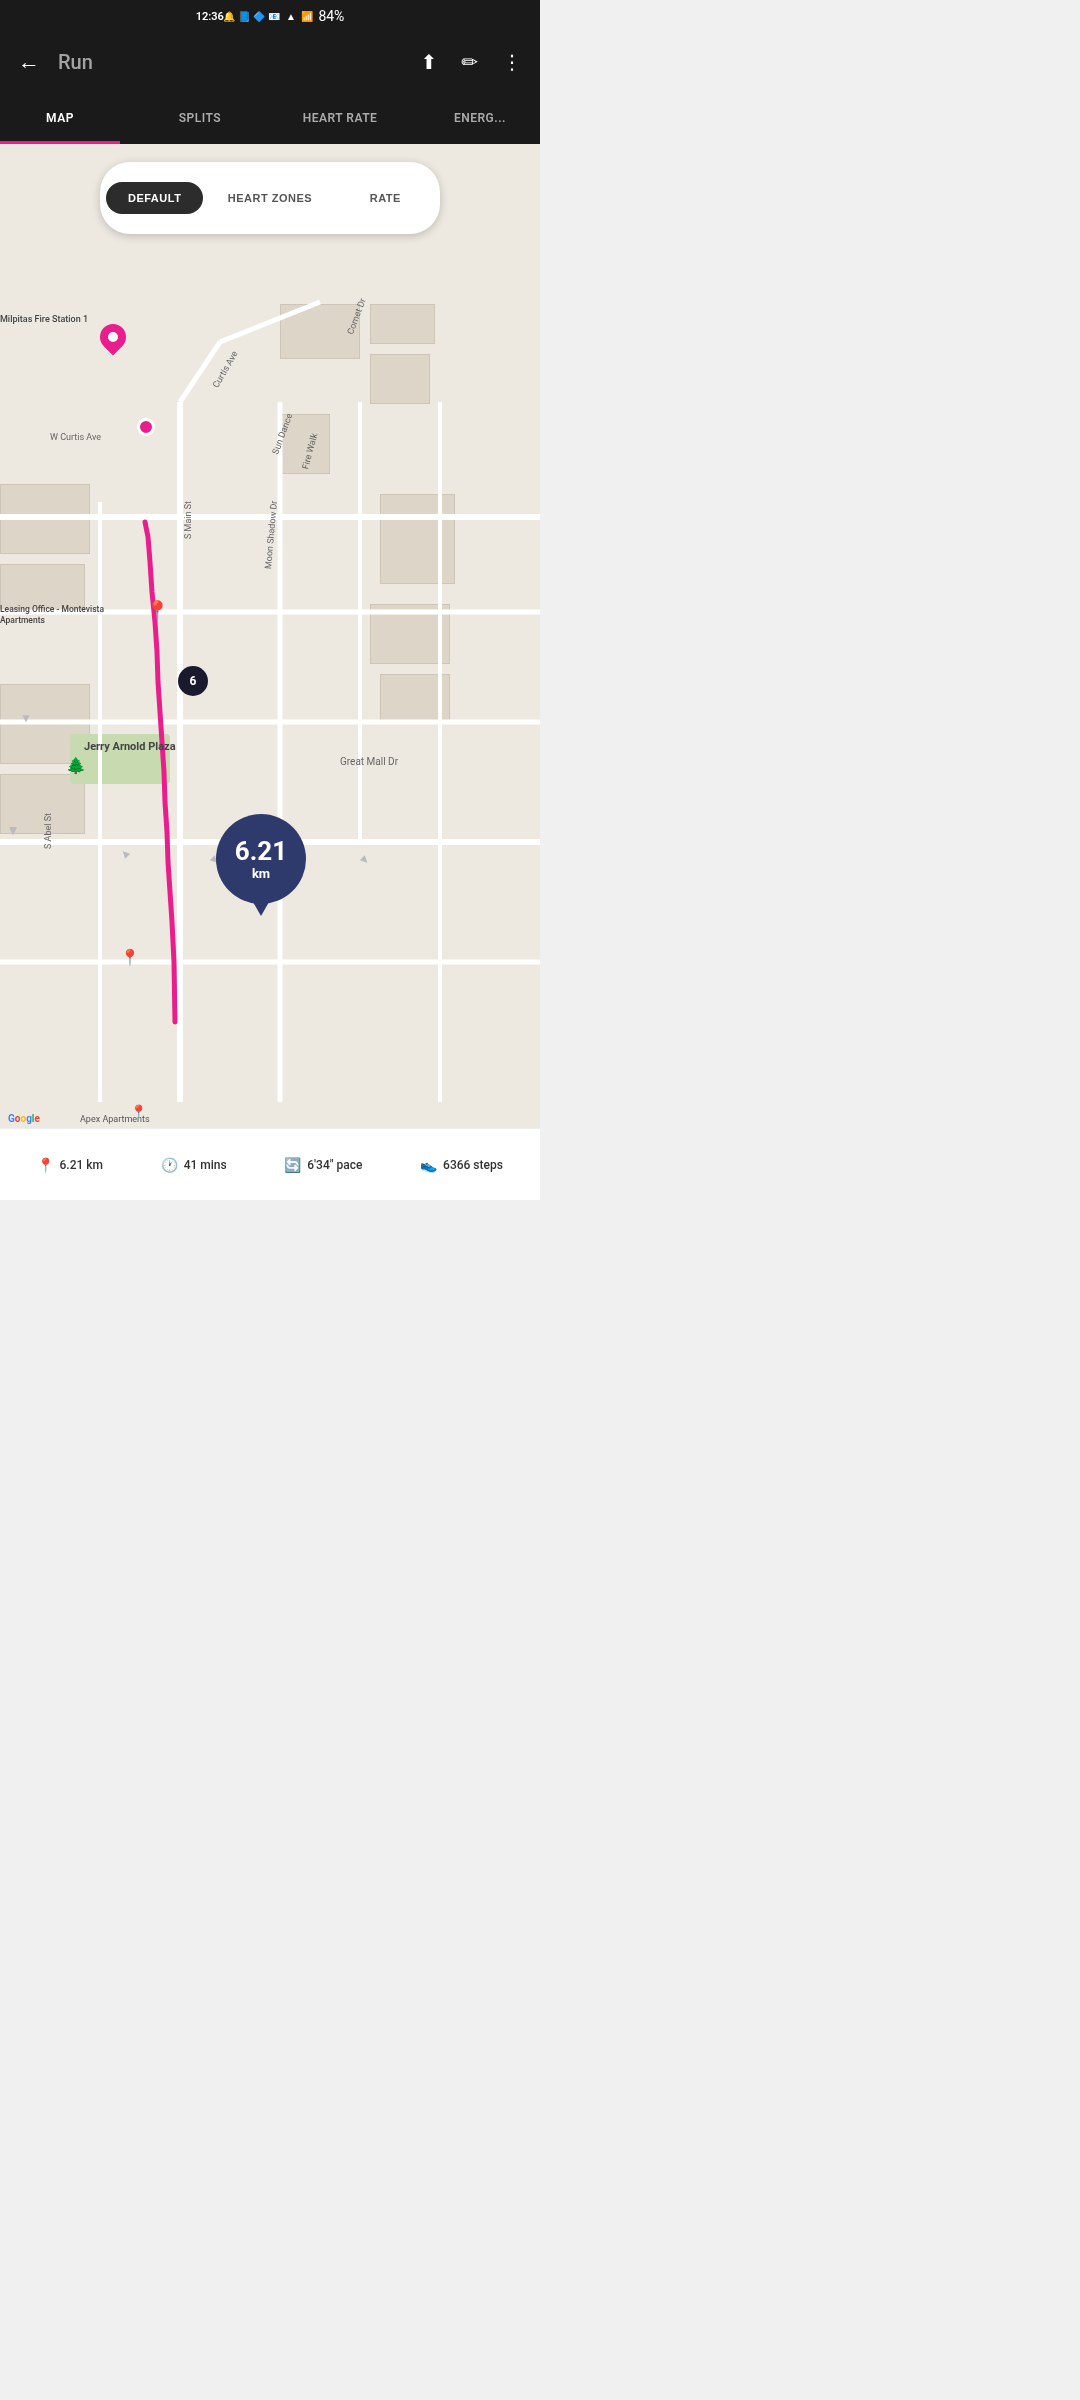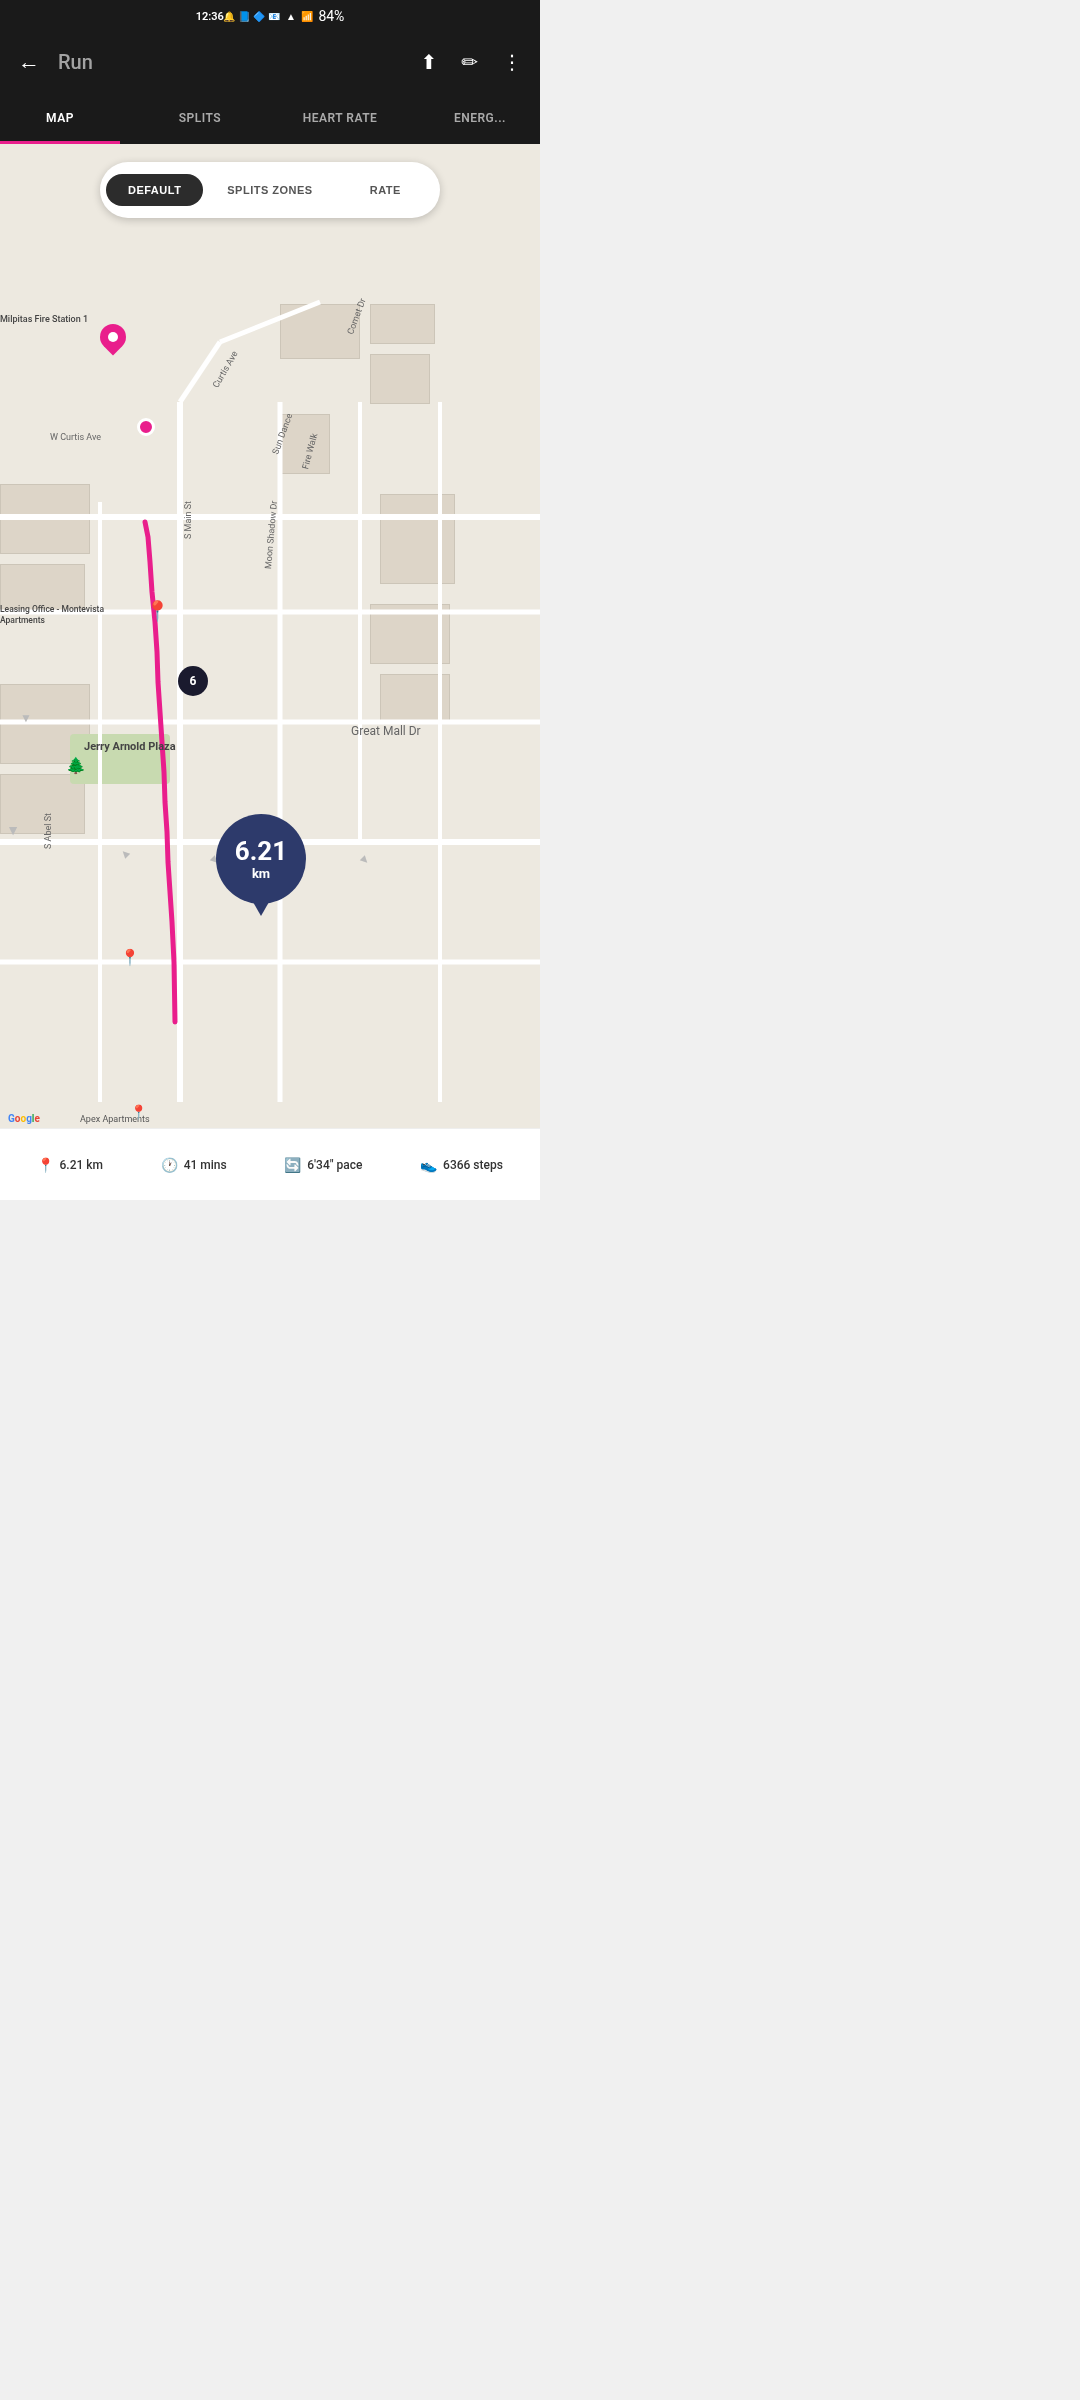--- a/index.html
+++ b/index.html
@@ -126,21 +126,21 @@
     
     .map-filter-bar {
       position: absolute;
       top: 18px;
       left: 50%;
       transform: translateX(-50%);
       background: white;
       border-radius: 30px;
       display: flex;
       align-items: center;
-      padding: 12px 6px;
+      padding: 20px 6px;
       gap: 18px;
       z-index: 50;
       box-shadow: 0 2px 8px rgba(0,0,0,0.2);
       width: 340px;
     }
     .filter-btn {
       flex: 1;
       padding: 10px 0;
       border-radius: 24px;
       border: none;
@@ -351,21 +351,21 @@
 
     <text x="20" y="595" font-size="14" fill="#bbb" transform="rotate(180,20,590)">▲</text>
     <text x="20" y="480" font-size="12" fill="#bbb">▼</text>
     <text x="120" y="620" font-size="12" fill="#bbb" transform="rotate(-45,120,615)">▲</text>
     <text x="220" y="620" font-size="12" fill="#bbb" transform="rotate(135,220,615)">▲</text>
     <text x="370" y="620" font-size="12" fill="#bbb" transform="rotate(135,370,615)">▲</text>
   </svg>
 
   <div class="map-filter-bar">
     <button class="filter-btn active">DEFAULT</button>
-    <button class="filter-btn inactive">SPLITS ZONES</button>
+    <button class="filter-btn inactive">HEART ZONES</button>
     <button class="filter-btn inactive">RATE</button>
   </div>
 
   <div class="start-marker" style="top:274px; left:137px;"></div>
 
   <div style="position:absolute; top:180px; left:100px;">
     <div style="display:flex;flex-direction:column;align-items:center;">
       <div style="background:#e91e8c;width:26px;height:26px;border-radius:50% 50% 50% 0;transform:rotate(-45deg);display:flex;align-items:center;justify-content:center;">
         <div style="background:white;width:10px;height:10px;border-radius:50%;transform:rotate(45deg);"></div>
       </div>
@@ -389,21 +389,21 @@
     <div class="end-marker-dist">6.21</div>
     <div class="end-marker-unit">km</div>
   </div>
 
   <div style="position:absolute;top:238px;left:215px;font-size:9px;color:#666;white-space:nowrap;transform:rotate(-60deg);transform-origin:left center;">Curtis Ave</div>
   <div style="position:absolute;top:288px;left:50px;font-size:9px;color:#666;white-space:nowrap;">W Curtis Ave</div>
   <div style="position:absolute;top:390px;left:188px;font-size:9px;color:#666;white-space:nowrap;transform:rotate(-90deg);transform-origin:left center;">S Main St</div>
   <div style="position:absolute;top:305px;left:275px;font-size:9px;color:#666;white-space:nowrap;transform:rotate(-70deg);transform-origin:left center;">Sun Dance</div>
   <div style="position:absolute;top:320px;left:305px;font-size:9px;color:#666;white-space:nowrap;transform:rotate(-75deg);transform-origin:left center;">Fire Walk</div>
   <div style="position:absolute;top:420px;left:268px;font-size:9px;color:#666;white-space:nowrap;transform:rotate(-85deg);transform-origin:left center;">Moon Shadow Dr</div>
-  <div style="position:absolute;top:580px;left:340px;font-size:12px;color:#666;white-space:nowrap;margin-left:11px;">Great Mall Dr</div>
+  <div style="position:absolute;top:612px;left:340px;font-size:10px;color:#666;white-space:nowrap;">Great Mall Dr</div>
   <div style="position:absolute;top:185px;left:350px;font-size:9px;color:#666;white-space:nowrap;transform:rotate(-70deg);transform-origin:left center;">Comet Dr</div>
   <div style="position:absolute;top:700px;left:48px;font-size:9px;color:#666;white-space:nowrap;transform:rotate(-90deg);transform-origin:left center;">S Abel St</div>
 
   <div class="google-logo">
     <span style="color:#4285f4;font-weight:700;">G</span><span style="color:#ea4335;font-weight:700;">o</span><span style="color:#fbbc04;font-weight:700;">o</span><span style="color:#4285f4;font-weight:700;">g</span><span style="color:#34a853;font-weight:700;">l</span><span style="color:#ea4335;font-weight:700;">e</span>
   </div>
   <div style="position:absolute;bottom:76px;left:80px;font-size:9px;color:#555;">Apex Apartments</div>
   <div style="position:absolute;bottom:80px;left:130px;font-size:14px;">📍</div>
 
   <div class="stats-bar">

